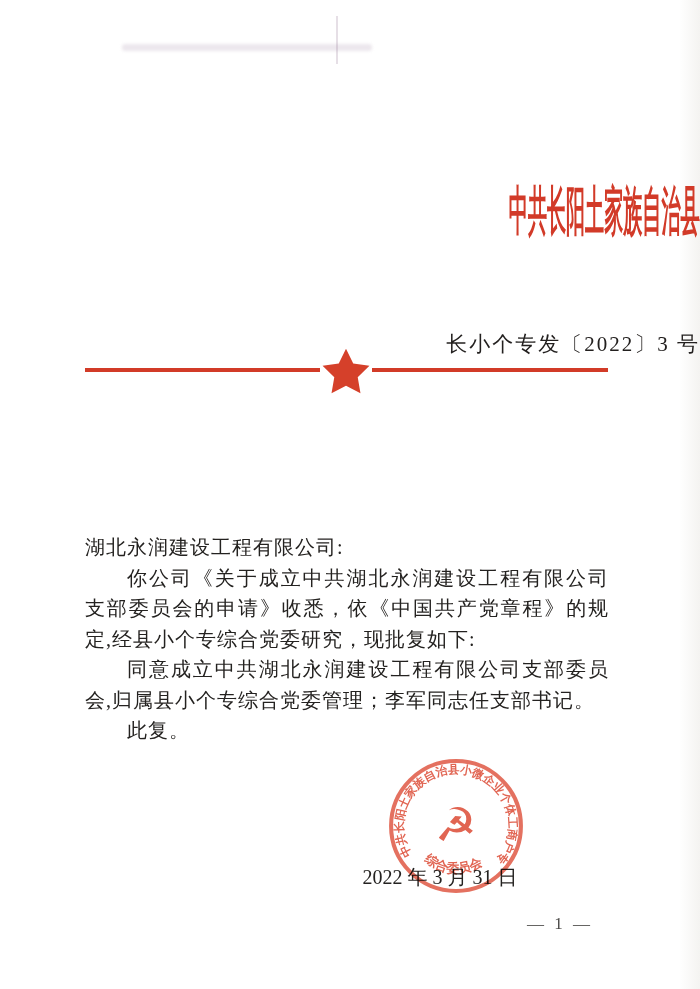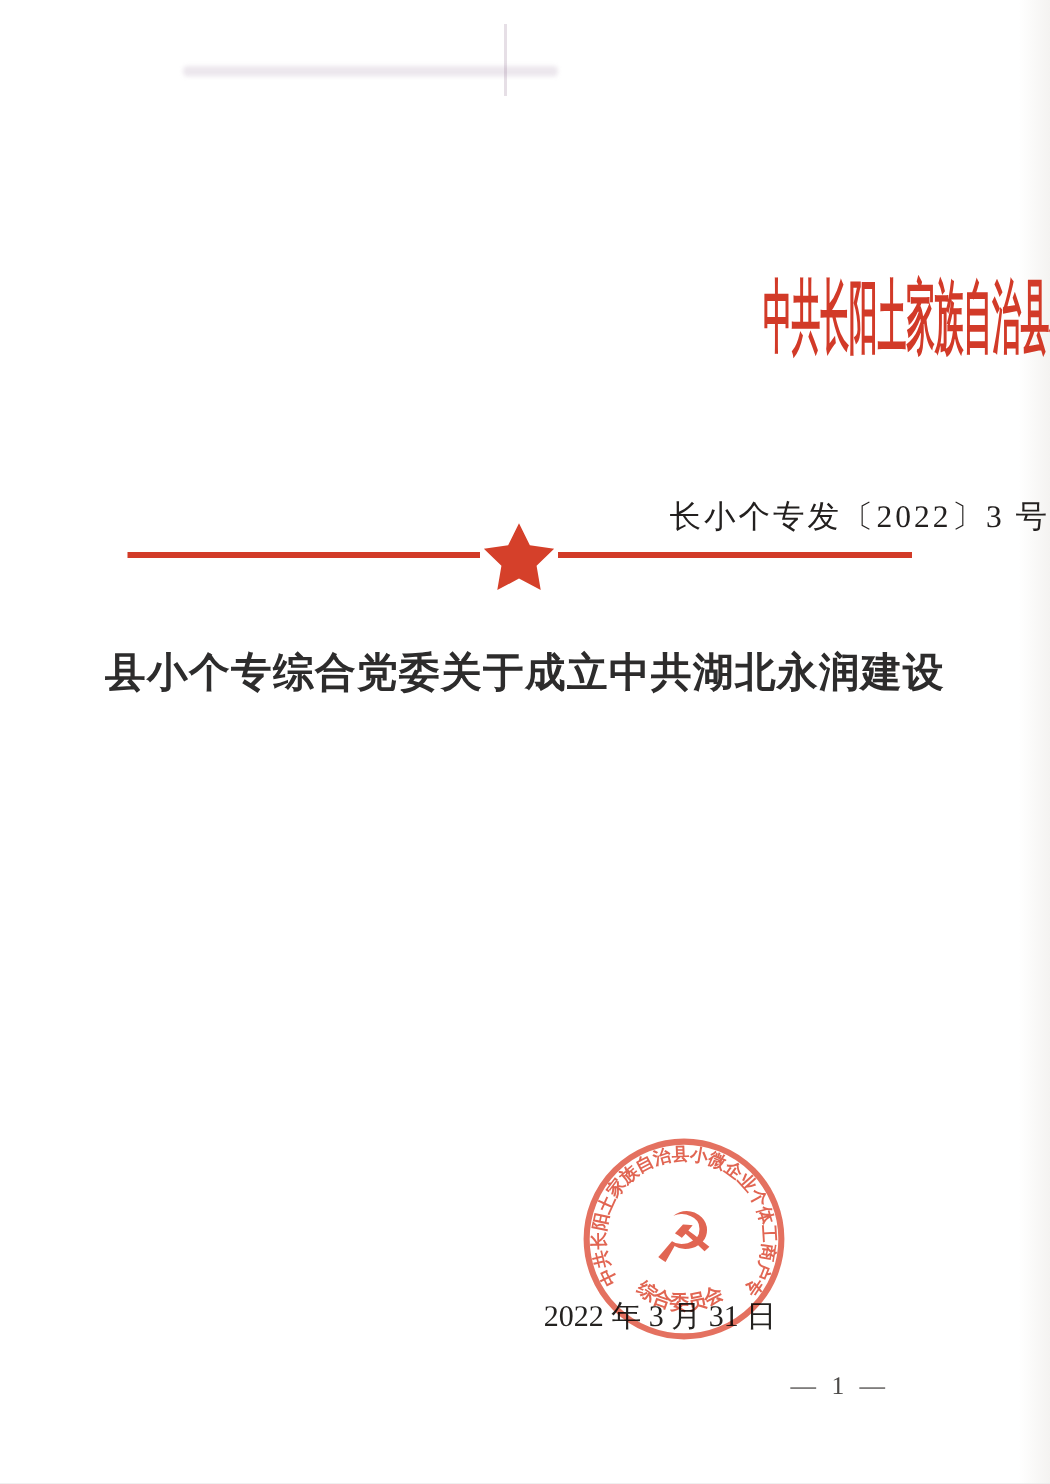--- a/index.html
+++ b/index.html
@@ -94,23 +94,29 @@
 
   <div class="doc-number">长小个专发〔2022〕3 号</div>
 
   <div class="divider-left"></div>
   <div class="divider-right"></div>
   <svg class="divider-star" viewBox="0 0 24 24" aria-hidden="true">
     <path fill="#d5402a" d="M12 .9l3.62 7.33 8.1 1.18-5.86 5.71 1.38 8.06L12 19.37l-7.24 3.81 1.38-8.06L.28 9.41l8.1-1.18z"></path>
   </svg>
 
   <h1 class="doc-title">
-    <span>县小个专综合党委关于成立中共湖北永润建设</span><br>
+    <br>
   </h1>
 
+  <div class="body-text">
+    <p class="salutation">湖北永润建设工程有限公司:</p>
+    <p class="indent">你公司《关于成立中共湖北永润建设工程有限公司支部委员会的申请》收悉，依《中国共产党章程》的规定,经县小个专综合党委研究，现批复如下:</p>
+    <p class="indent">同意成立中共湖北永润建设工程有限公司支部委员会,归属县小个专综合党委管理；李军同志任支部书记。</p>
+    <p class="indent">此复。</p>
+  </div>
 
 
   <div class="signature-date">2022 年 3 月 31 日</div>
 
   <svg class="seal" viewBox="0 0 140 140" aria-hidden="true">
     <defs>
       <path id="seal-arc-top" d="M 27.4 99.8 A 52 52 0 1 1 112.6 99.8" fill="none"></path>
       <path id="seal-arc-bottom" d="M 36.5 101.5 A 46 46 0 0 0 103.5 101.5" fill="none"></path>
     </defs>
     <circle cx="70" cy="70" r="64" fill="none" stroke="#dd4f3a" stroke-width="4" opacity="0.92"></circle>

